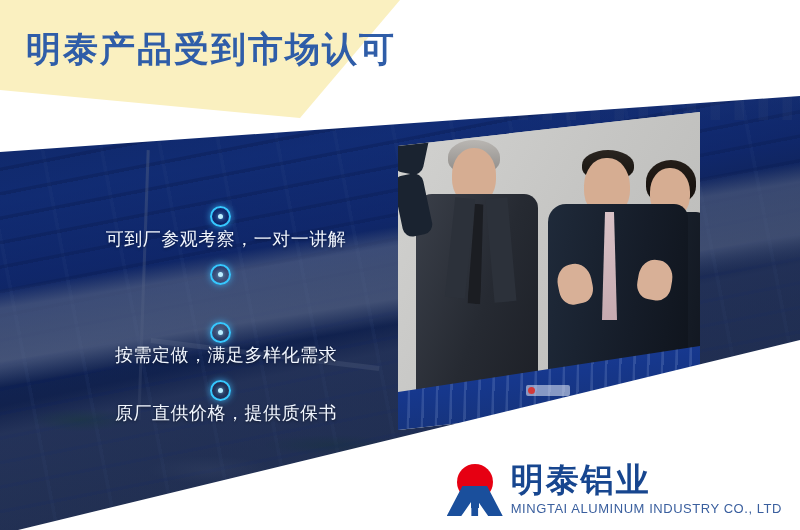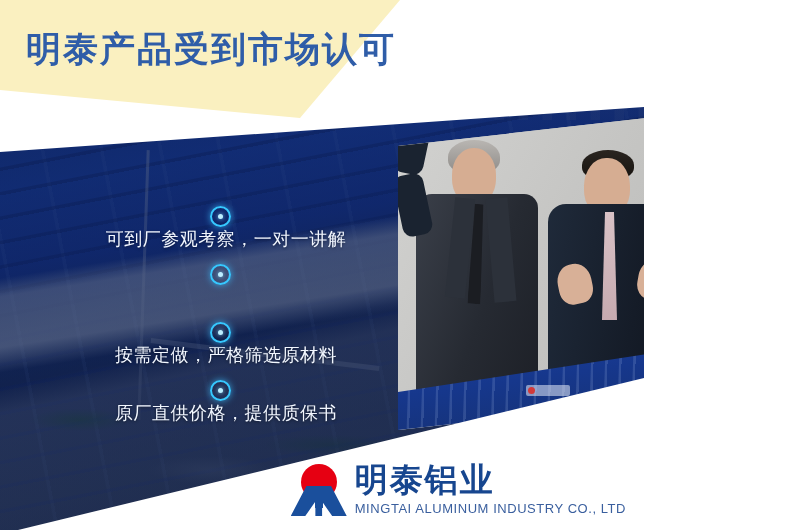--- a/index.html
+++ b/index.html
@@ -6,21 +6,21 @@
     margin: 0;
     padding: 0;
     background: #ffffff;
   }
   body {
     font-family: "Liberation Sans", "DejaVu Sans", sans-serif;
   }
 
   .banner {
     position: relative;
-    width: 644px;
+    width: 800px;
     height: 530px;
     overflow: hidden;
     background: #0d1f47;
   }
 
   
   .bg-photo {
     position: absolute;
     inset: 0;
     background:
@@ -357,21 +357,21 @@
       <span class="bullet-icon"></span>
       <span class="bullet-text">可到厂参观考察，一对一讲解</span>
     </div>
 
     <div class="bullet-row">
       <span class="bullet-icon"></span>
     </div>
 
     <div class="bullet-row">
       <span class="bullet-icon"></span>
-      <span class="bullet-text">按需定做，严格筛选原材料</span>
+      <span class="bullet-text">按需定做，满足多样化需求</span>
     </div>
 
     <div class="bullet-row">
       <span class="bullet-icon"></span>
       <span class="bullet-text">原厂直供价格，提供质保书</span>
     </div>
 
   </div>
 
   <div class="photo-panel">

